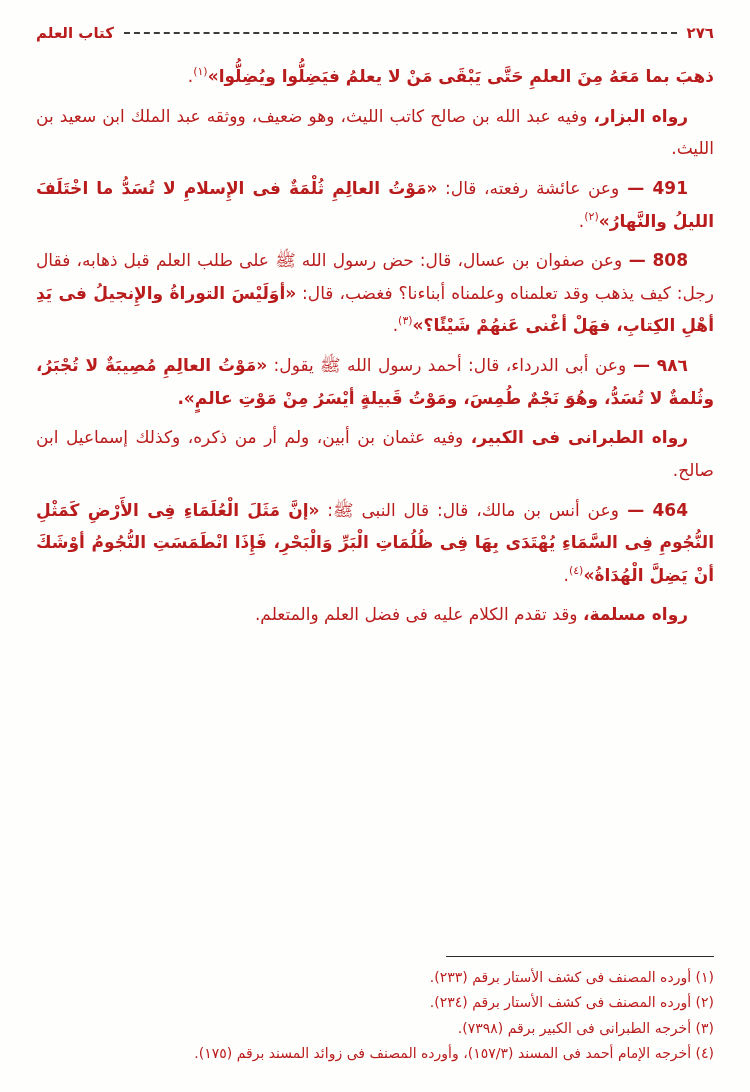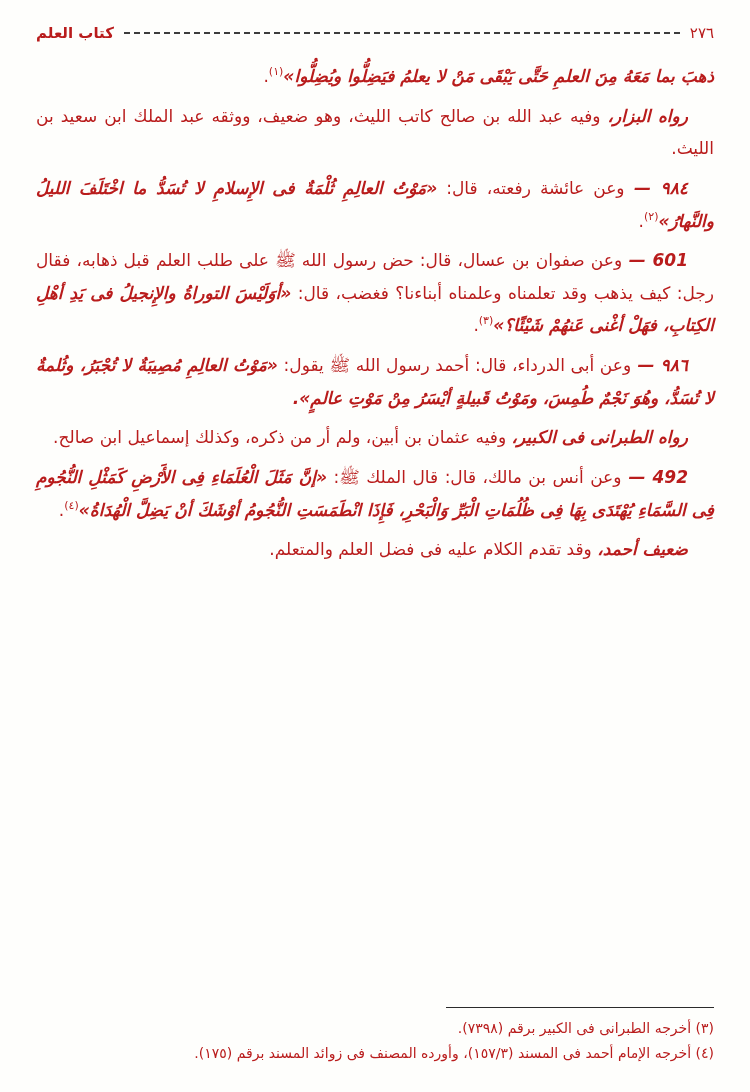--- a/index.html
+++ b/index.html
@@ -18,38 +18,38 @@
     overflow: hidden;
   }
   .header {
     display: flex;
     direction: ltr;
     align-items: center;
     font-size: 15px;
     margin-bottom: 18px;
   }
   .book-title { font-weight: bold; white-space: nowrap; }
-  .page-number { font-weight: normal; white-space: nowrap; letter-spacing: 1px; }
+  .page-number { font-weight: bold; white-space: nowrap; letter-spacing: 1px; }
   .dash-fill {
     flex: 1;
     height: 0;
     border-bottom: 2px dashed #3c3c3c;
     margin: 0 10px;
   }
   .body-text {
     font-size: 17px;
     line-height: 1.92;
     text-align: justify;
   }
   .body-text p {
     margin: 0 0 7px 0;
     text-indent: 26px;
   }
   .body-text p.no-indent { text-indent: 0; }
-  .b { font-weight: bold; font-style: italic; }
+  .b { font-weight: bold; }
   sup { font-size: 11px; line-height: 0; }
   .spacer { flex: 1; }
   .footnotes {
     font-size: 14px;
     line-height: 1.8;
   }
   .footnote-rule {
     width: 268px;
     height: 0;
     border-top: 1.5px solid #2b2b2b;
@@ -64,29 +64,31 @@
 
   <div class="header">
     <span class="book-title">كتاب العلم</span>
     <span class="dash-fill"></span>
     <span class="page-number">٢٧٦</span>
   </div>
 
   <div class="body-text">
     <p class="no-indent"><span class="b">ذهبَ بما مَعَهُ مِنَ العلمِ حَتَّى يَبْقَى مَنْ لا يعلمُ فيَضِلُّوا ويُضِلُّوا»</span><sup>(١)</sup><span>.</span></p>
     <p><span class="b">رواه البزار،</span><span> وفيه عبد الله بن صالح كاتب الليث، وهو ضعيف، ووثقه عبد الملك ابن سعيد بن الليث.</span></p>
-    <p><span class="b">٩٨٤ — </span><span>وعن عائشة رفعته، قال: </span><span class="b">«مَوْتُ العالِمِ ثُلْمَةٌ فى الإِسلامِ لا تُسَدُّ ما اخْتَلَفَ الليلُ والنَّهارُ»</span><sup>(٢)</sup><span>.</span></p>
-    <p><span class="b">601 — </span><span>وعن صفوان بن عسال، قال: حض رسول الله ﷺ على طلب العلم قبل ذهابه، فقال رجل: كيف يذهب وقد تعلمناه وعلمناه أبناءنا؟ فغضب، قال: </span><span class="b">«أوَلَيْسَ التوراةُ والإِنجيلُ فى يَدِ أهْلِ الكِتابِ، فهَلْ أغْنى عَنهُمْ شَيْئًا؟»</span><sup>(٣)</sup><span>.</span></p>
+    <p><span class="b">491 — </span><span>وعن عائشة رفعته، قال: </span><span class="b">«مَوْتُ العالِمِ ثُلْمَةٌ فى الإِسلامِ لا تُسَدُّ ما اخْتَلَفَ الليلُ والنَّهارُ»</span><sup>(٢)</sup><span>.</span></p>
+    <p><span class="b">808 — </span><span>وعن صفوان بن عسال، قال: حض رسول الله ﷺ على طلب العلم قبل ذهابه، فقال رجل: كيف يذهب وقد تعلمناه وعلمناه أبناءنا؟ فغضب، قال: </span><span class="b">«أوَلَيْسَ التوراةُ والإِنجيلُ فى يَدِ أهْلِ الكِتابِ، فهَلْ أغْنى عَنهُمْ شَيْئًا؟»</span><sup>(٣)</sup><span>.</span></p>
     <p><span class="b">٩٨٦ — </span><span>وعن أبى الدرداء، قال: أحمد رسول الله ﷺ يقول: </span><span class="b">«مَوْتُ العالِمِ مُصِيبَةٌ لا تُجْبَرُ، وثُلمةٌ لا تُسَدُّ، وهُوَ نَجْمٌ طُمِسَ، ومَوْتُ قَبيلةٍ أيْسَرُ مِنْ مَوْتِ عالمٍ».</span></p>
     <p><span class="b">رواه الطبرانى فى الكبير،</span><span> وفيه عثمان بن أبين، ولم أر من ذكره، وكذلك إسماعيل ابن صالح.</span></p>
-    <p><span class="b">492 — </span><span>وعن أنس بن مالك، قال: قال الملك ﷺ: </span><span class="b">«إنَّ مَثَلَ الْعُلَمَاءِ فِى الأَرْضِ كَمَثْلِ النُّجُومِ فِى السَّمَاءِ يُهْتَدَى بِهَا فِى ظُلُمَاتِ الْبَرِّ وَالْبَحْرِ، فَإِذَا انْطَمَسَتِ النُّجُومُ أوْشَكَ أنْ يَضِلَّ الْهُدَاةُ»</span><sup>(٤)</sup><span>.</span></p>
-    <p><span class="b">ضعيف أحمد،</span><span> وقد تقدم الكلام عليه فى فضل العلم والمتعلم.</span></p>
+    <p><span class="b">464 — </span><span>وعن أنس بن مالك، قال: قال النبى ﷺ: </span><span class="b">«إنَّ مَثَلَ الْعُلَمَاءِ فِى الأَرْضِ كَمَثْلِ النُّجُومِ فِى السَّمَاءِ يُهْتَدَى بِهَا فِى ظُلُمَاتِ الْبَرِّ وَالْبَحْرِ، فَإِذَا انْطَمَسَتِ النُّجُومُ أوْشَكَ أنْ يَضِلَّ الْهُدَاةُ»</span><sup>(٤)</sup><span>.</span></p>
+    <p><span class="b">رواه مسلمة،</span><span> وقد تقدم الكلام عليه فى فضل العلم والمتعلم.</span></p>
   </div>
 
   <div class="spacer"></div>
 
   <div class="footnotes">
     <div class="footnote-rule"></div>
+    <p class="footnote">(١) أورده المصنف فى كشف الأستار برقم (٢٣٣).</p>
+    <p class="footnote">(٢) أورده المصنف فى كشف الأستار برقم (٢٣٤).</p>
     <p class="footnote">(٣) أخرجه الطبرانى فى الكبير برقم (٧٣٩٨).</p>
     <p class="footnote">(٤) أخرجه الإمام أحمد فى المسند (١٥٧/٣)، وأورده المصنف فى زوائد المسند برقم (١٧٥).</p>
   </div>
 
 </div>
 
 </body></html>

